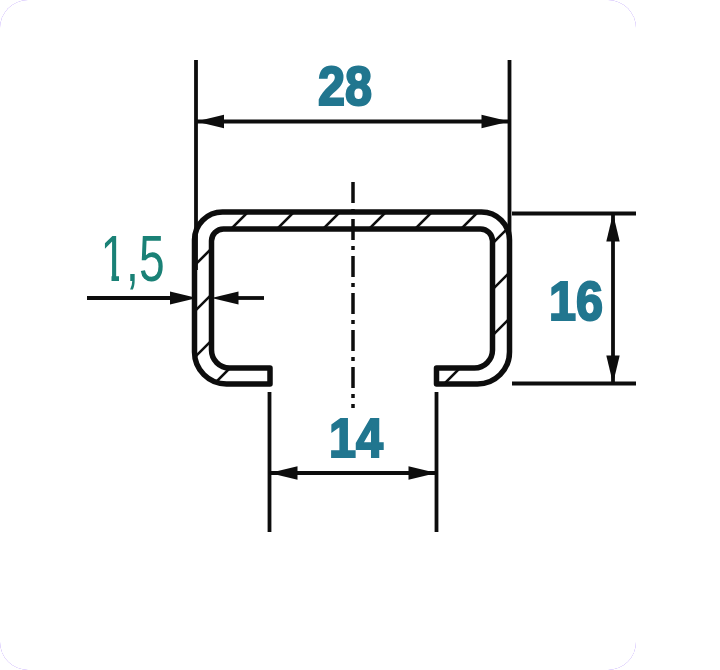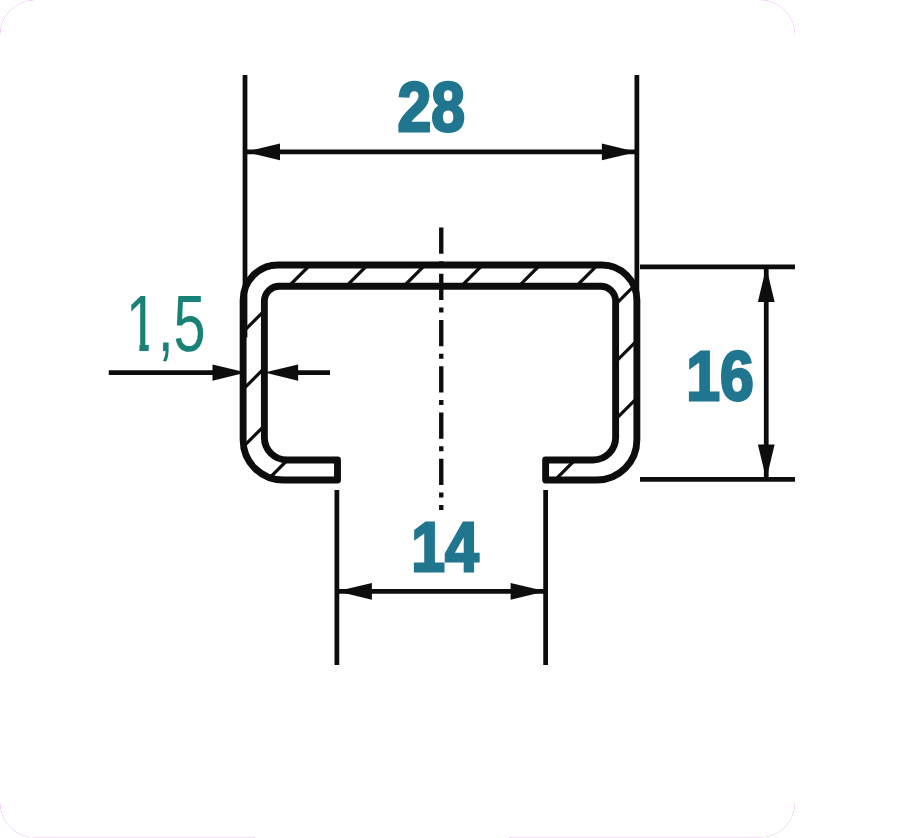--- a/index.html
+++ b/index.html
@@ -1,16 +1,16 @@
 <!DOCTYPE html>
 <html><head>
 <meta charset="utf-8">
 <style>
   html,body{margin:0;padding:0;background:#fff;}
-  .canvas{position:relative;width:636px;height:670px;background:#d946ef;overflow:hidden;
+  .canvas{position:relative;width:636px;height:670px;background:#8b5cf6;overflow:hidden;
     font-family:"Liberation Sans", sans-serif;border-radius:28px;}
 </style>
 </head>
 <body>
 <div class="canvas">
 <svg width="720" height="670" viewBox="0 0 720 670" xmlns="http://www.w3.org/2000/svg">
   <defs>
     <clipPath id="wallclip">
       <path d="M 270,384 H 226.5 A 32 32 0 0 1 194.5 352 V 240 A 28 28 0 0 1 222.5 212 H 481.5 A 28 28 0 0 1 509.5 240 V 352 A 32 32 0 0 1 477.5 384 H 436.5 V 368 H 474.5 A 18 18 0 0 0 492.5 350 V 241 A 12 12 0 0 0 480.5 229 H 223.5 A 12 12 0 0 0 211.5 241 V 350 A 18 18 0 0 0 229.5 368 H 270 Z"></path>
     </clipPath>

